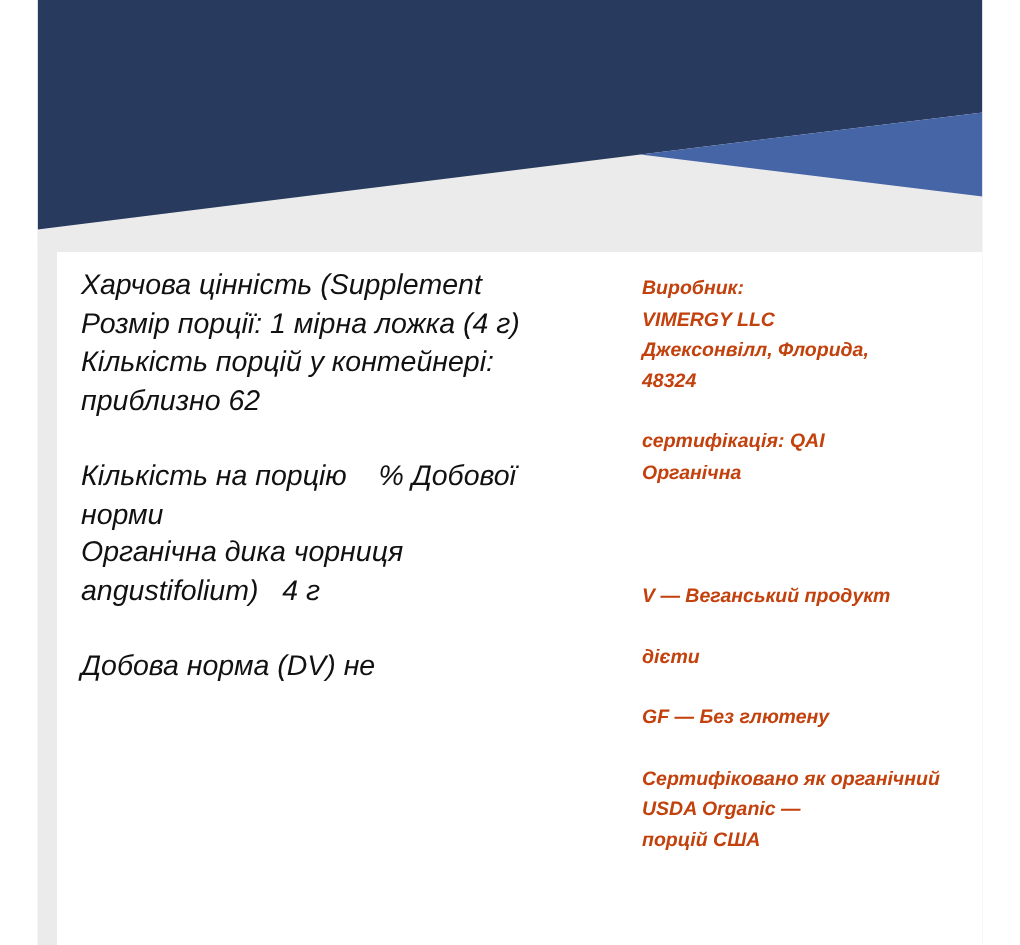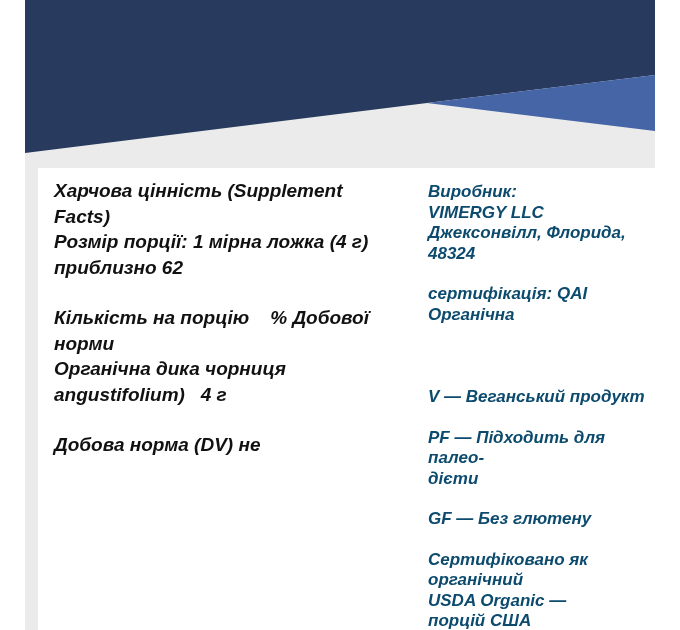--- a/index.html
+++ b/index.html
@@ -21,52 +21,52 @@
     }
     .banner svg { display: block; }
     .content {
       position: absolute; left: 13px; top: 168px;
       width: 617px; height: 462px;
       background: #ffffff;
     }
     .left-col {
       position: absolute; left: 16px; top: 10px;
       width: 360px;
-      font-style: italic; font-weight: bold;
+      font-style: italic; font-weight: normal;
       font-size: 19px; line-height: 25.5px;
       color: #111111;
     }
     .right-col {
       position: absolute; left: 390px; top: 14px;
       width: 225px;
       font-style: italic; font-weight: bold;
-      font-size: 17px; line-height: 20.5px;
-      color: #0c4a6e;
+      font-size: 13px; line-height: 20.5px;
+      color: #c2410c;
     }
     .line { display: block; white-space: pre-wrap; }
     .gap-lg { height: 25px; }
     .gap-sm { height: 20px; }
   </style>
 </head>
 <body>
 
 <div class="page">
   <div class="banner">
     <svg width="630" height="170" viewBox="0 0 630 170">
       <rect x="0" y="0" width="630" height="170" fill="#ebebeb"></rect>
       <polygon points="0,0 630,0 630,75 402,103 0,153" fill="#283a5e"></polygon>
       <polygon points="402,103 630,75 630,131" fill="#4565a6"></polygon>
     </svg>
   </div>
 
   <div class="content">
     <div class="left-col">
       <span class="line">Харчова цінність (Supplement</span>
-      <span class="line">Facts)</span>
       <span class="line">Розмір порції: 1 мірна ложка (4 г)</span>
+      <span class="line">Кількість порцій у контейнері:</span>
       <span class="line">приблизно 62</span>
       <div class="gap-lg"></div>
       <span class="line">Кількість на порцію    % Добової</span>
       <span class="line">норми</span>
       <span class="line">Органічна дика чорниця</span>
       <span class="line">angustifolium)   4 г</span>
       <div class="gap-lg"></div>
       <span class="line">Добова норма (DV) не</span>
     </div>
 
@@ -74,21 +74,20 @@
       <span class="line">Виробник:</span>
       <span class="line">VIMERGY LLC</span>
       <span class="line">Джексонвілл, Флорида,</span>
       <span class="line">48324</span>
       <div class="gap-sm"></div>
       <span class="line">сертифікація: QAI</span>
       <span class="line">Органічна</span>
       <div style="height:62px"></div>
       <span class="line">V — Веганський продукт</span>
       <div class="gap-sm"></div>
-      <span class="line">PF — Підходить для палео-</span>
       <span class="line">дієти</span>
       <div class="gap-sm"></div>
       <span class="line">GF — Без глютену</span>
       <div class="gap-sm"></div>
       <span class="line">Сертифіковано як органічний</span>
       <span class="line">USDA Organic —</span>
       <span class="line">порцій США</span>
     </div>
   </div>
 </div>

